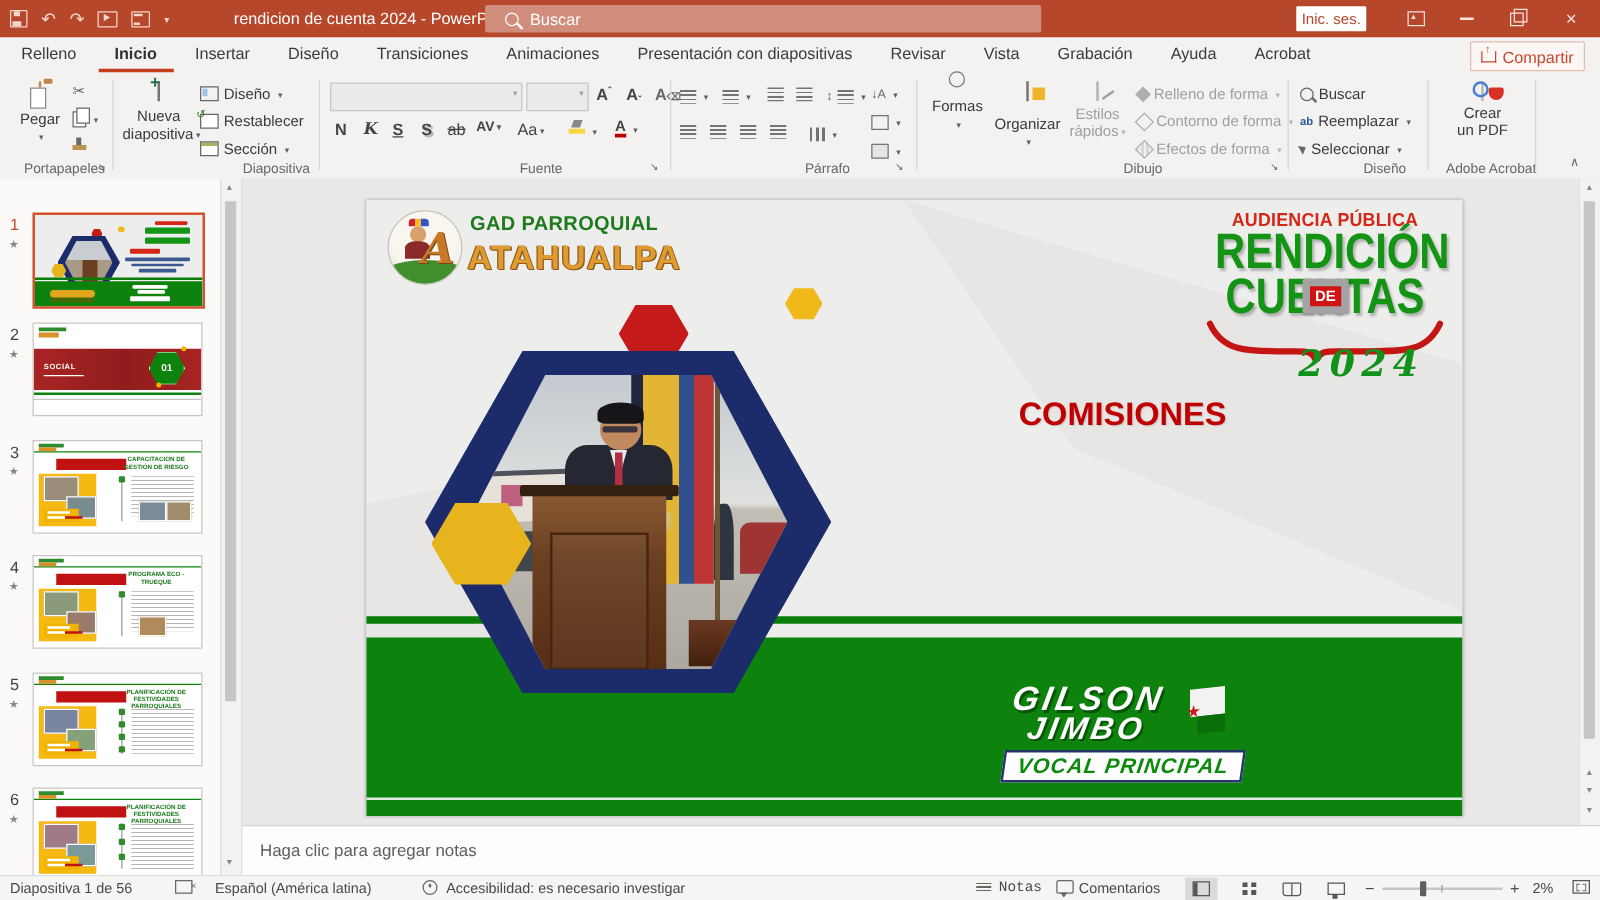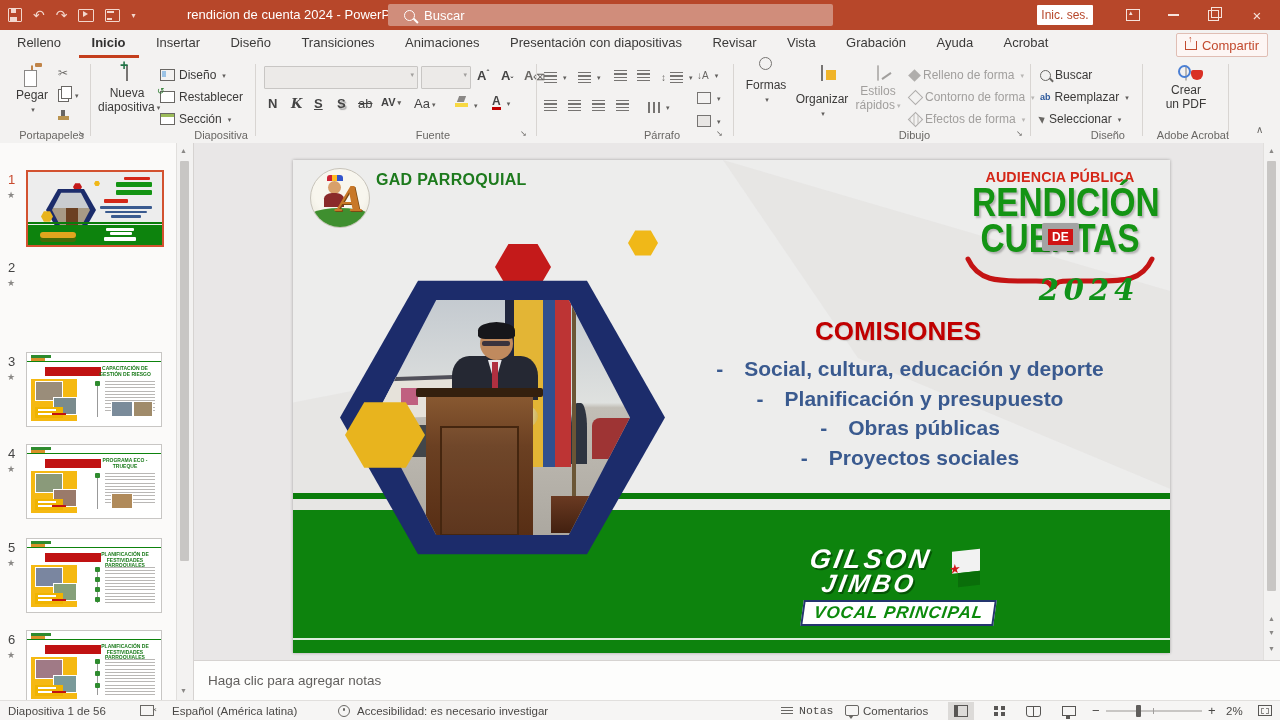--- a/index.html
+++ b/index.html
@@ -497,20 +497,32 @@
       <div class="gline"></div>
       <div class="band"></div>
       <div class="pill"></div>
       <div class="wline" style="left:78px;top:56px;width:28px;"></div>
       <div class="wline" style="left:82px;top:60px;width:22px;"></div>
       <div class="wline" style="left:76px;top:65px;width:32px;height:4px;"></div>
     </div>
 
     <span class="tnum" style="top:117px;">2</span>
     <span class="tstar" style="top:135px;">★</span>
+    <div class="mini m2" style="top:115px;">
+      <div class="logo-g"></div>
+      <div class="logo-y"></div>
+      <div class="redband"></div>
+      <span class="t">SOCIAL</span>
+      <div class="u"></div>
+      <div class="hex ghex">01</div>
+      <div class="dot" style="left:118px;top:18px;"></div>
+      <div class="dot" style="left:98px;top:47px;"></div>
+      <div class="gl"></div>
+      <div class="grayl"></div>
+    </div>
 
     <span class="tnum" style="top:211px;">3</span>
     <span class="tstar" style="top:229px;">★</span>
     <div class="mini m3" style="top:209px;">
       <div class="topline"></div>
       <div class="logo-g"></div>
       <div class="logo-y"></div>
       <div class="redbar"></div>
       <div class="title">CAPACITACIÓN DE GESTIÓN DE RIESGO</div>
       <div class="yellow"></div>
@@ -618,40 +630,35 @@
 
       <div class="logo">
         <div class="logo-circle">
           <div class="logo-hill"></div>
           <div class="logo-feathers"></div>
           <div class="logo-head"></div>
           <div class="logo-body"></div>
           <span class="logo-a">A</span>
         </div>
         <span class="logo-org">GAD PARROQUIAL</span>
+        <span class="logo-name">ATAHUALPA</span>
       </div>
 
       <div class="hdr">
         <div class="hdr-kicker">AUDIENCIA PÚBLICA</div>
         <div class="hdr-t">RENDICIÓN</div>
         <div class="hdr-de">DE</div>
         <div class="hdr-t" style="margin-top:2px;">CUENTAS</div>
         <svg width="196" height="34" viewBox="0 0 196 34">
           <path d="M6,4 C16,26 36,26 60,26 L74,26 C84,26 88,26 91,34 C94,26 98,26 108,26 L134,26 C162,26 180,26 190,4" stroke="#c41414" stroke-width="5" fill="none" stroke-linecap="round"></path>
         </svg>
         <div class="hdr-year">2024</div>
       </div>
 
       <div class="comis">COMISIONES</div>
-      <div class="clist">
-        <div>- Social, cultura, educación y deporte</div>
-        <div>- Planificación y presupuesto</div>
-        <div>- Obras públicas</div>
-        <div>- Proyectos sociales</div>
-      </div>
 
 
       <div class="spk">
         <div class="spk-n1">GILSON</div>
         <div class="spk-n2">JIMBO</div>
         <div class="spk-flag">
           <span class="sqw"></span>
           <span class="fold"></span>
           <span class="star">★</span>
         </div>

